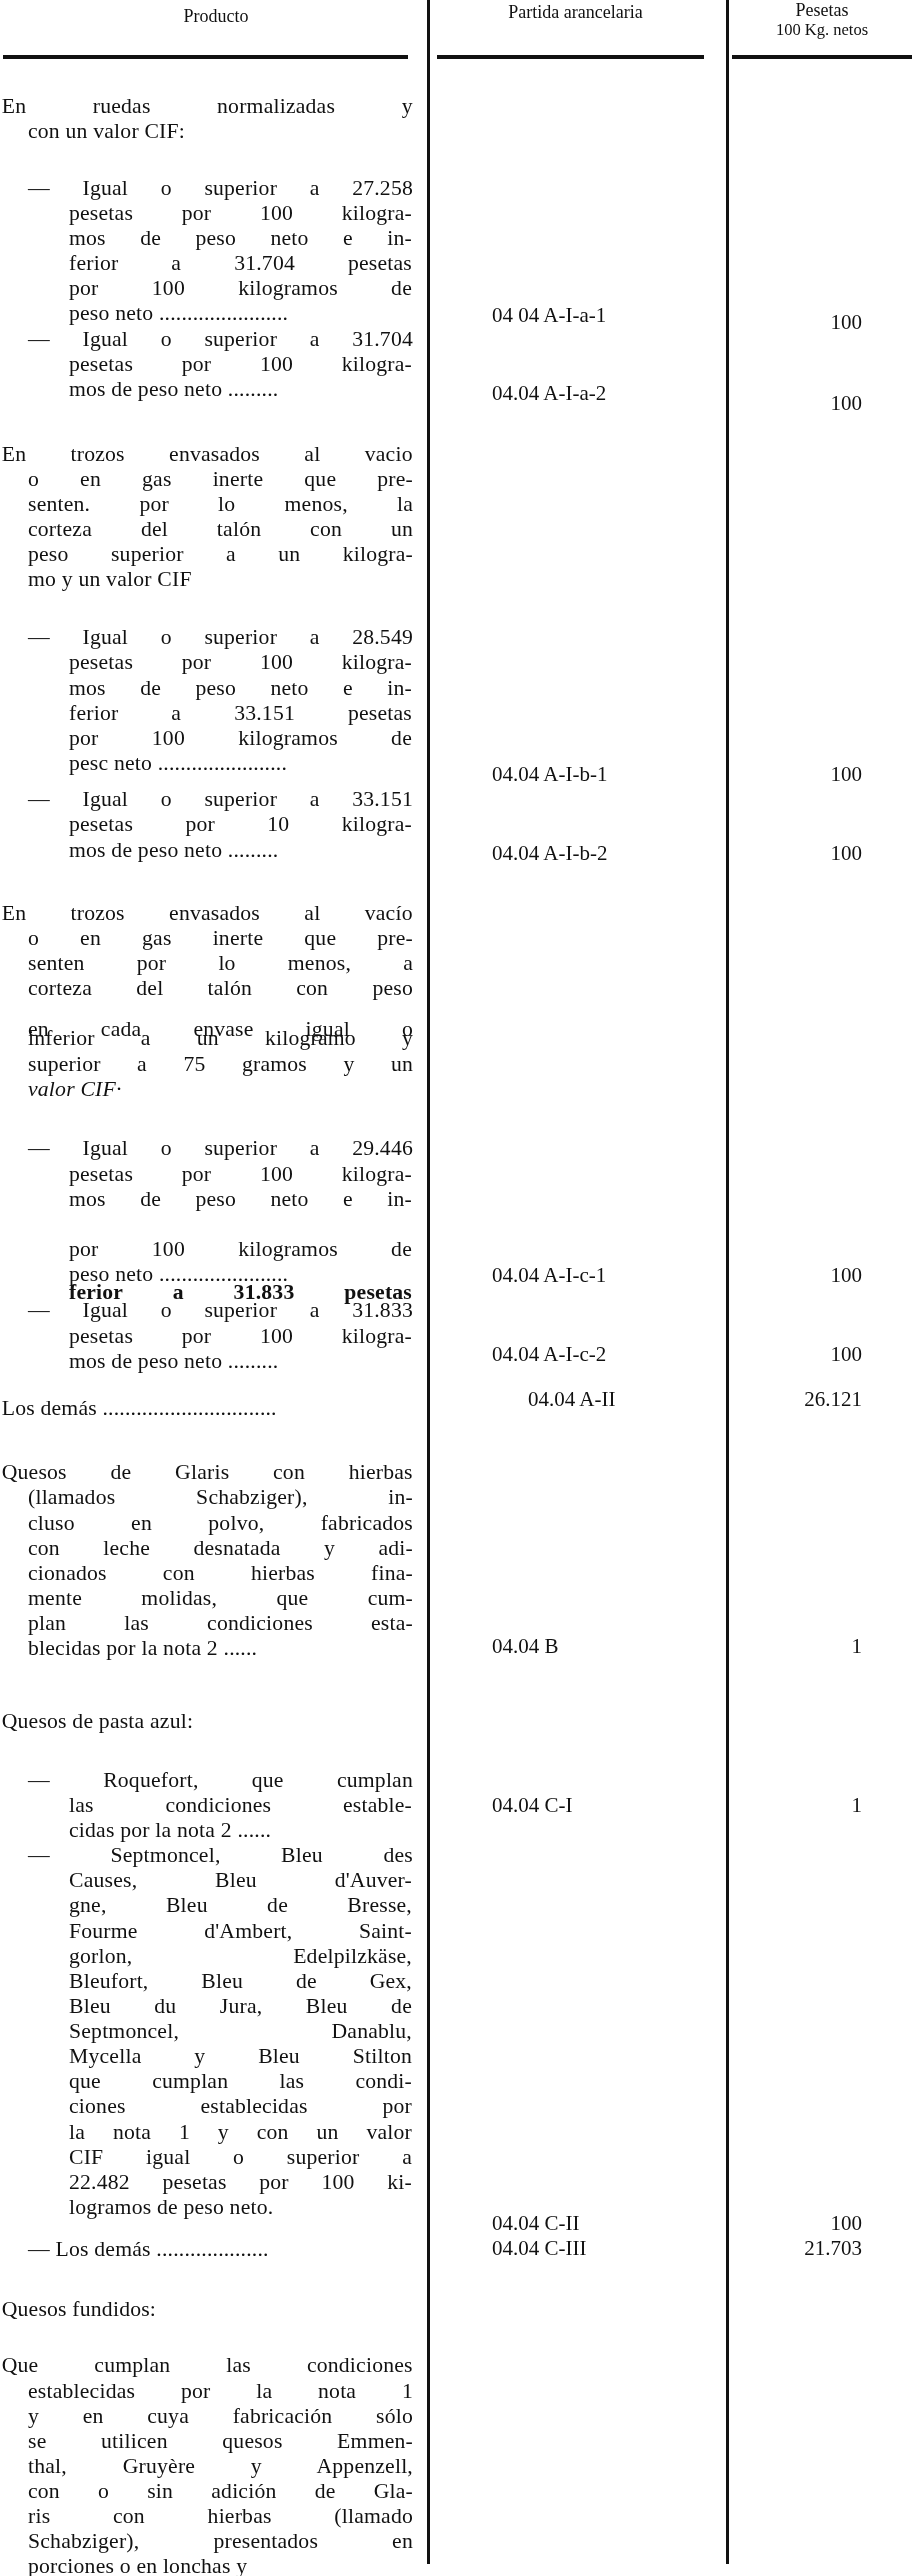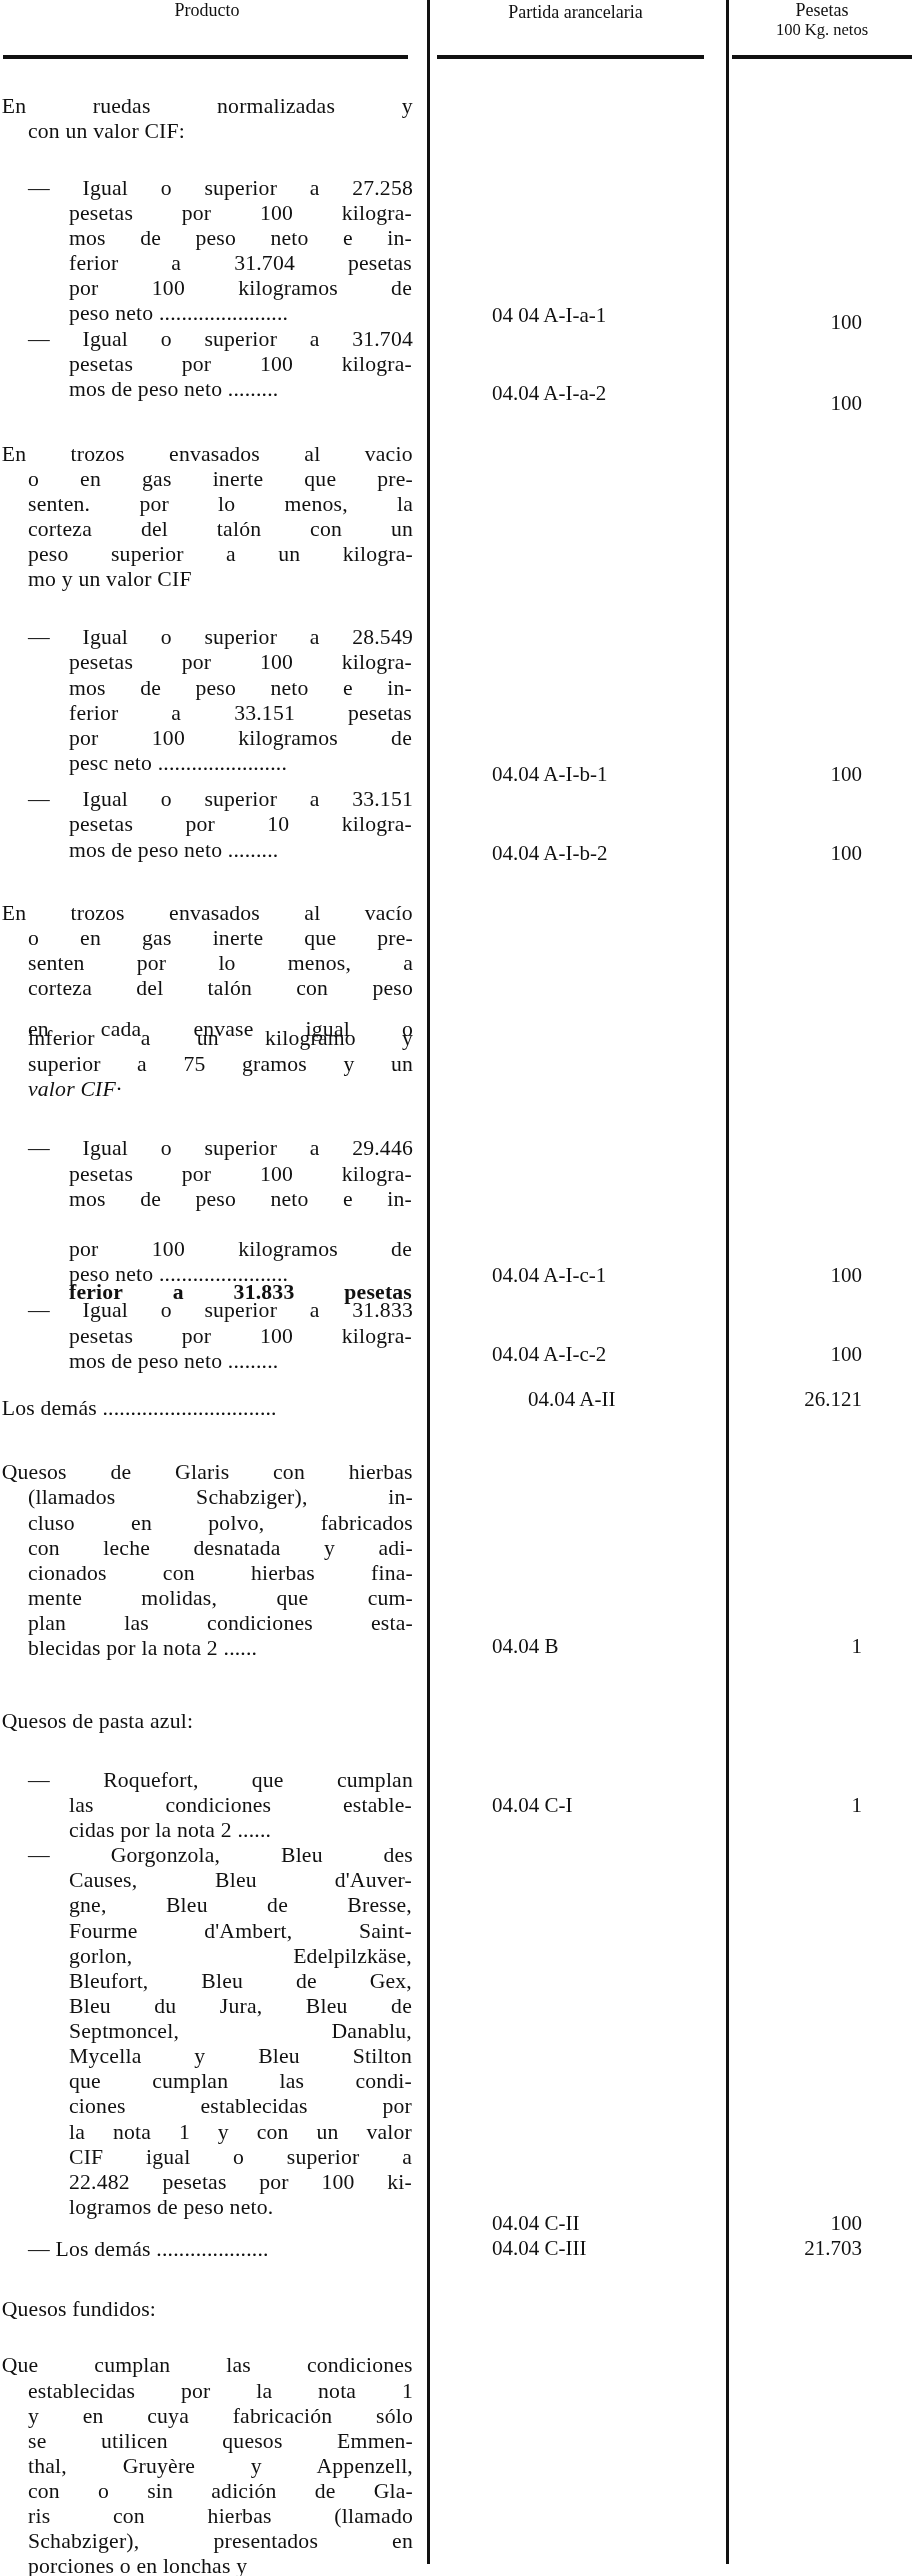--- a/index.html
+++ b/index.html
@@ -18,21 +18,21 @@
   .entry { position: absolute; left: 0; width: 912px; }
 </style>
 </head>
 <body>
 
 <div class="page">
 
   <div class="vline" style="left:427px; height:2564px;"></div>
   <div class="vline" style="left:726px; height:2564px;"></div>
 
-  <div class="hdr" style="left:0; top:2px; width:414px;">Producto</div>
+  <div class="hdr" style="left:0; top:8px; width:414px;padding-left:9px;">Producto</div>
   <div class="hdr" style="left:437px; top:3.5px; width:277px;">Partida arancelaria</div>
   <div class="hdr" style="left:732px; top:1.7px; width:180px;">Pesetas</div>
   <div class="hdr" style="left:732px; top:21px; width:180px; font-size:16.5px;">100 Kg. netos</div>
 
   <div class="hrule" style="left:2.6px; top:55px; width:405px;"></div>
   <div class="hrule" style="left:437px; top:55px; width:267px;"></div>
   <div class="hrule" style="left:732px; top:55px; width:180px;"></div>
 
   <div id="rows">
       <div class="entry">
@@ -129,21 +129,21 @@
         <div class="ln prod last" style="left: 1.7px; width: 411px; top: 1709px;">Quesos de pasta azul:</div>
       </div>
       <div class="entry">
         <div class="ln prod" style="left: 28px; width: 385px; top: 1768px;">— Roquefort, que cumplan</div>
         <div class="ln prod" style="left: 69px; width: 343px; top: 1793px;">las condiciones estable-</div>
         <div class="ln prod last" style="left: 69px; width: 343px; top: 1818px;">cidas por la nota 2 ......</div>
         <div class="code" style="top: 1793px;">04.04 C-I</div>
         <div class="val" style="top: 1793px;">1</div>
       </div>
       <div class="entry">
-        <div class="ln prod" style="left: 28px; width: 385px; top: 1843px;">— Gorgonzola, Bleu des</div>
+        <div class="ln prod" style="left: 28px; width: 385px; top: 1843px;">— Septmoncel, Bleu des</div>
         <div class="ln prod" style="left: 69px; width: 343px; top: 1868px;">Causes, Bleu d'Auver-</div>
         <div class="ln prod" style="left: 69px; width: 343px; top: 1893px; font-family: Liberation Serif, serif;">gne, Bleu de Bresse,</div>
         <div class="ln prod" style="left: 69px; width: 343px; top: 1919px;">Fourme d'Ambert, Saint-</div>
         <div class="ln prod" style="left: 69px; width: 343px; top: 1944px;">gorlon, Edelpilzkäse,</div>
         <div class="ln prod" style="left: 69px; width: 343px; top: 1969px;">Bleufort, Bleu de Gex,</div>
         <div class="ln prod" style="left: 69px; width: 343px; top: 1994px;">Bleu du Jura, Bleu de</div>
         <div class="ln prod" style="left: 69px; width: 343px; top: 2019px;">Septmoncel, Danablu,</div>
         <div class="ln prod" style="left: 69px; width: 343px; top: 2044px;">Mycella y Bleu Stilton</div>
         <div class="ln prod" style="left: 69px; width: 343px; top: 2069px;">que cumplan las condi-</div>
         <div class="ln prod" style="left: 69px; width: 343px; top: 2094px;">ciones establecidas por</div>

